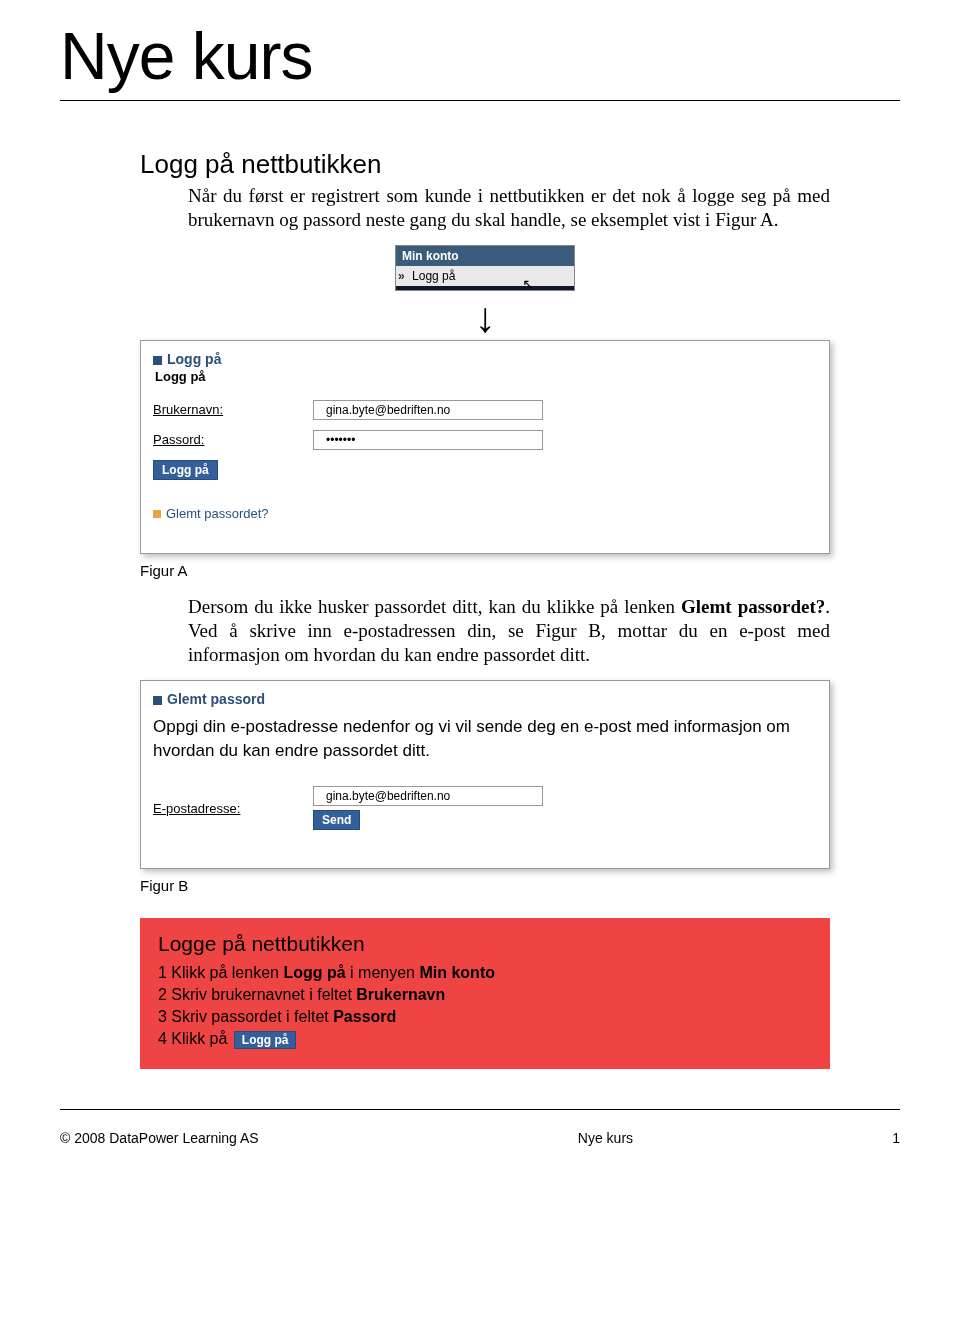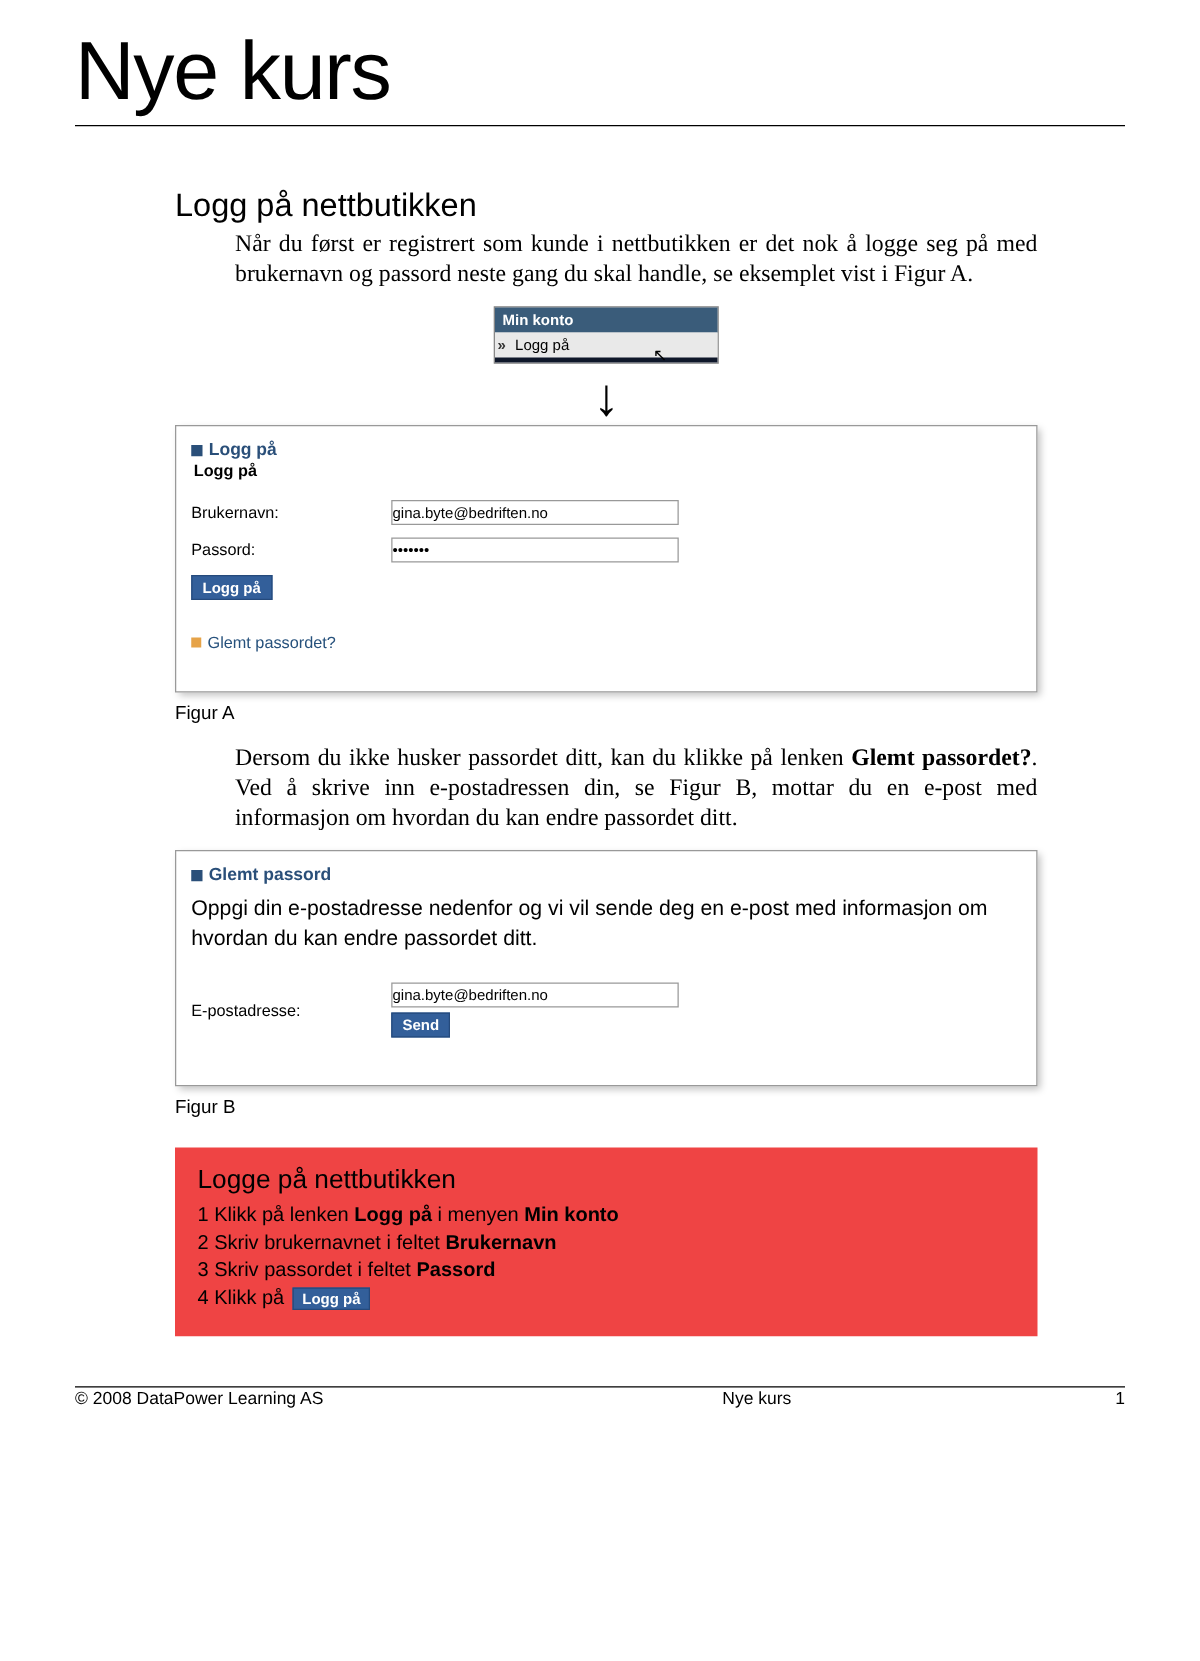--- a/index.html
+++ b/index.html
@@ -77,23 +77,23 @@
     font-size: 14px;
     font-weight: bold;
     color: #2a4f79;
     margin-bottom: 2px;
   }
   .panel-title .bullet-icon {
     display:inline-block; width:9px; height:9px; background:#2a4f79; margin-right:5px; vertical-align:middle;
   }
   .panel-sub { font-size: 13px; font-weight: bold; margin: 2px 0 16px 2px; }
   .form-row { display:flex; align-items:center; margin-bottom: 10px; font-size:13px; }
-  .form-row label { width: 160px; }
+  .form-row label { width: 160px; text-decoration: underline; }
   .form-row input {
-    border:1px solid #999; padding:2px 0; font-size:12px; width: 230px; background:#fff;
+    border:1px solid #999; padding:2px 12px; font-size:12px; width: 230px; background:#fff;
   }
   .btn-blue {
     display:inline-block;
     background:#335f9a;
     color:#fff;
     border:1px solid #254a7c;
     font-size:12px;
     font-weight:bold;
     padding:2px 8px;
   }
@@ -139,21 +139,21 @@
     padding:1px 7px;
     border:1px solid #254a7c;
     vertical-align: middle;
     margin-left:2px;
   }
 
   
   .footer {
     margin-top: 40px;
     border-top: 1px solid #000;
-    padding-top: 0;
+    padding-top: 20px;
     font-size: 14px;
     display:flex;
   }
   .footer .mid { flex:1; text-align:center; padding-left:60px;}
   .footer .right { }
 </style>
 </head>
 <body>
 
 <h1 class="page-title">Nye kurs</h1>

